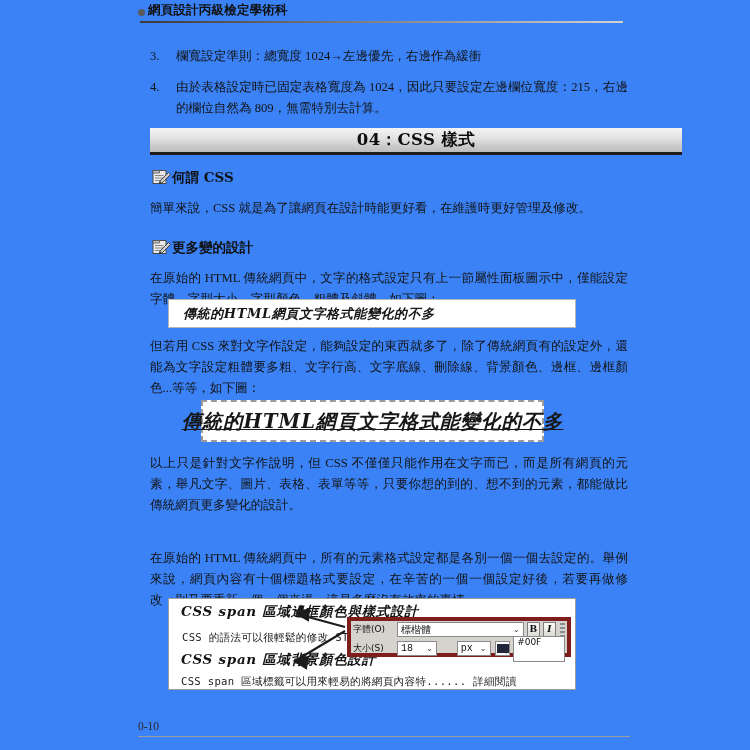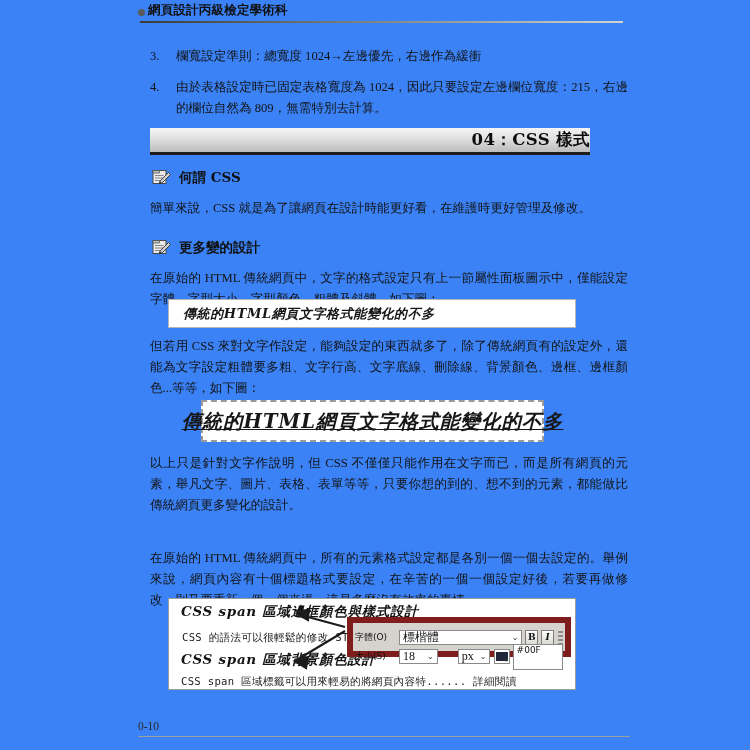--- a/index.html
+++ b/index.html
@@ -67,41 +67,40 @@
     flex: 0 0 26px;
     text-align: left;
     font-family: "Liberation Serif", serif;
   }
   .li-body { flex: 1 1 auto; text-align: justify; }
 
   
   .chapter-bar {
     position: absolute;
     left: 150px; top: 128px;
-    width: 440px; height: 27px;
+    width: 532px; height: 27px;
     background: linear-gradient(to bottom, #f4f4f4 0%, #e2e2e2 42%, #c9c9c9 78%, #bdbdbd 100%);
     border-bottom: 3px solid #1d1d1d;
     display: flex;
     align-items: center;
-    justify-content: flex-end;
+    justify-content: center;
   }
   .chapter-title {
     font-family: "DejaVu Serif", "Liberation Serif", serif;
     font-weight: bold;
     font-size: 16.5px;
     color: #0d0d0d;
     letter-spacing: .4px;
   }
 
   
   .sec-head {
     position: absolute;
     display: flex;
     align-items: flex-end;
-    gap: 7px;
   }
   .sec-icon { width: 20px; height: 19px; flex: 0 0 20px; }
   .sec-label {
     font-family: "DejaVu Serif", "Liberation Serif", serif;
     font-weight: bold;
     font-size: 13.5px;
     color: #111;
   }
 
   
@@ -195,22 +194,22 @@
     letter-spacing: .3px;
     white-space: nowrap;
   }
 
   
   .inspector {
     position: absolute;
     left: 178px; top: 18px;
     width: 224px; height: 40px;
     background: #d6d3ce;
-    border: 6px solid #7f1d1d;
-    padding: 6px 2px;
+    border: 4px solid #7f1d1d;
+    padding: 0 2px;
   }
   .insp-row {
     display: flex;
     align-items: center;
     height: 17px;
     margin-bottom: 2px;
   }
   .insp-label {
     font-family: "DejaVu Sans", "Liberation Sans", sans-serif;
     font-size: 9px;
@@ -221,22 +220,22 @@
   }
   .insp-combo {
     height: 15px;
     background: #ffffff;
     border: 1px solid #8a8a8a;
     display: flex;
     align-items: center;
     position: relative;
   }
   .insp-combo .val {
-    font-family: Liberation Serif, serif;
-    font-size: 12px;
+    font-family: Liberation Mono, monospace;
+    font-size: 10px;
     color: #101010;
     padding-left: 3px;
     white-space: nowrap;
     overflow: hidden;
   }
   .insp-caret {
     position: absolute;
     right: 3px; top: 50%;
     transform: translateY(-50%);
     font-size: 8px;

